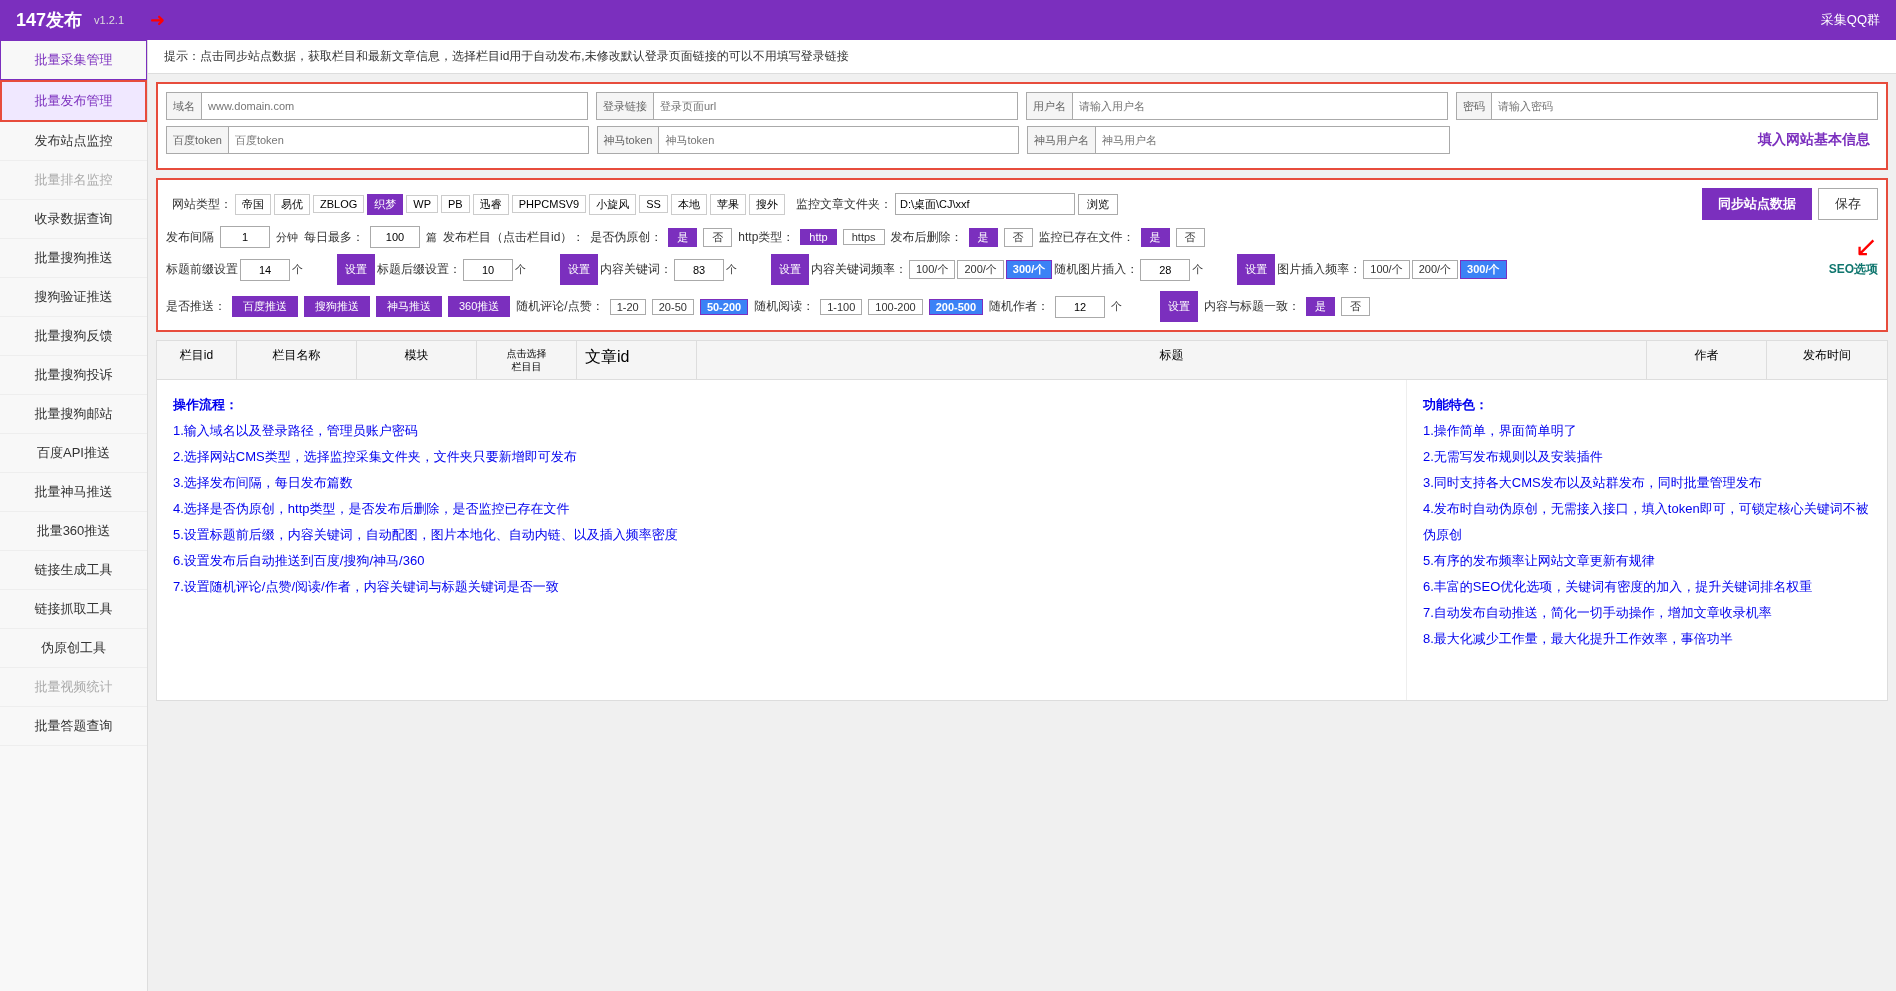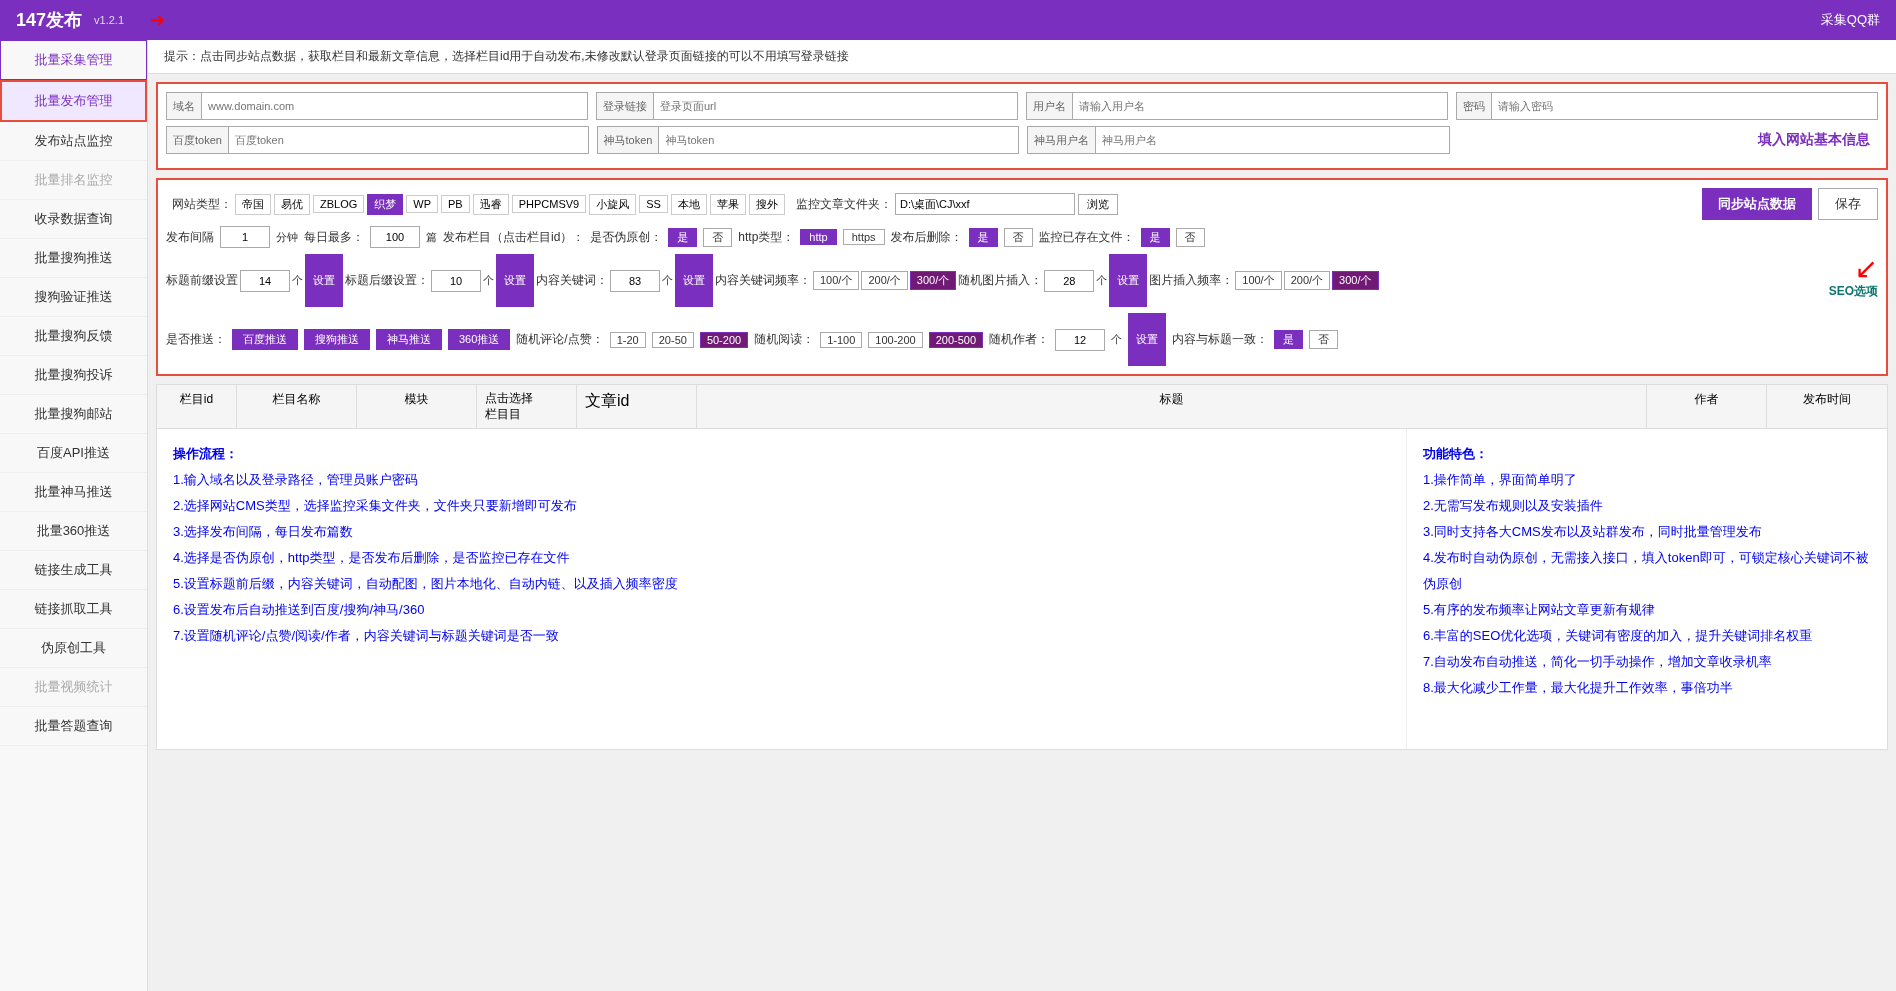--- a/index.html
+++ b/index.html
@@ -45,25 +45,25 @@
     .small-input { width: 50px; height: 22px; border: 1px solid #aaa; text-align: center; font-size: 11px; }
     .unit-label { font-size: 11px; color: #333; }
 
     
     .toggle-yes { background: #7B2FBE; color: white; border: 1px solid #7B2FBE; padding: 1px 8px; cursor: pointer; font-size: 11px; }
     .toggle-no { background: white; color: #333; border: 1px solid #aaa; padding: 1px 8px; cursor: pointer; font-size: 11px; }
     .toggle-http { background: #7B2FBE; color: white; border: 1px solid #7B2FBE; padding: 1px 8px; cursor: pointer; font-size: 11px; }
     .toggle-https { background: white; color: #333; border: 1px solid #aaa; padding: 1px 8px; cursor: pointer; font-size: 11px; }
 
     
-    .set-btn { background: #7B2FBE; color: white; border: none; padding: 19px 8px; cursor: pointer; font-size: 11px; }
+    .set-btn { background: #7B2FBE; color: white; border: none; padding: 8px 8px; cursor: pointer; font-size: 11px; margin-left: 32px; }
 
     
     .range-btn { background: white; color: #333; border: 1px solid #aaa; padding: 1px 6px; cursor: pointer; font-size: 11px; }
-    .range-btn.active { background: #701a75; color: white; border-color: #7B2FBE; }
+    .range-btn.active { background: #3b82f6; color: white; border-color: #7B2FBE; font-weight: bold; }
 
     
     .action-btn-purple { background: #7B2FBE; color: white; border: none; padding: 6px 16px; cursor: pointer; font-size: 13px; font-weight: bold; }
     .action-btn-white { background: white; color: #333; border: 1px solid #aaa; padding: 6px 16px; cursor: pointer; font-size: 13px; }
 
     
     .browse-btn { background: white; border: 1px solid #aaa; padding: 2px 8px; font-size: 11px; cursor: pointer; }
 
     
     .path-input { width: 180px; height: 22px; border: 1px solid #aaa; padding: 0 4px; font-size: 11px; }
@@ -259,21 +259,21 @@
         <span style="color:red; font-size:28px; line-height:1;">↙</span>
         <span style="color:#0f766e; font-size:12px; font-weight:bold;">SEO选项</span>
       </div>
     </div>
 
     <div style="margin: 0 8px; background:white; border:1px solid #ddd;">
       <div style="display:grid; grid-template-columns:80px 120px 120px 100px 120px 1fr 120px 120px; background:#f5f5f5; border-bottom:1px solid #ddd;">
         <div style="padding:6px 8px; font-size:12px; border-right:1px solid #ddd; text-align:center;">栏目id</div>
         <div style="padding:6px 8px; font-size:12px; border-right:1px solid #ddd; text-align:center;">栏目名称</div>
         <div style="padding:6px 8px; font-size:12px; border-right:1px solid #ddd; text-align:center;">模块</div>
-        <div style="padding:6px 8px; font-size:12px; border-right:1px solid #ddd; line-height:1.3;">点击选择<br>栏目目</div>
+        <div style="padding:6px 8px; font-size:10px; border-right:1px solid #ddd; text-align:center; line-height:1.3;">点击选择<br>栏目目</div>
         <div style="padding:6px 8px; font-size:16px; border-right:1px solid #ddd; text-align:left;">文章id</div>
         <div style="padding:6px 8px; font-size:12px; border-right:1px solid #ddd; text-align:center;">标题</div>
         <div style="padding:6px 8px; font-size:12px; border-right:1px solid #ddd; text-align:center;">作者</div>
         <div style="padding:6px 8px; font-size:12px; text-align:center;">发布时间</div>
       </div>
 
       <div style="display:flex; min-height:320px;">
 
         <div style="flex:1; overflow:auto; padding:12px 16px; color:#0000ee; font-size:13px; line-height:2.0; border-right:1px solid #eee;">
           <div style="font-weight:bold;">操作流程：</div>

